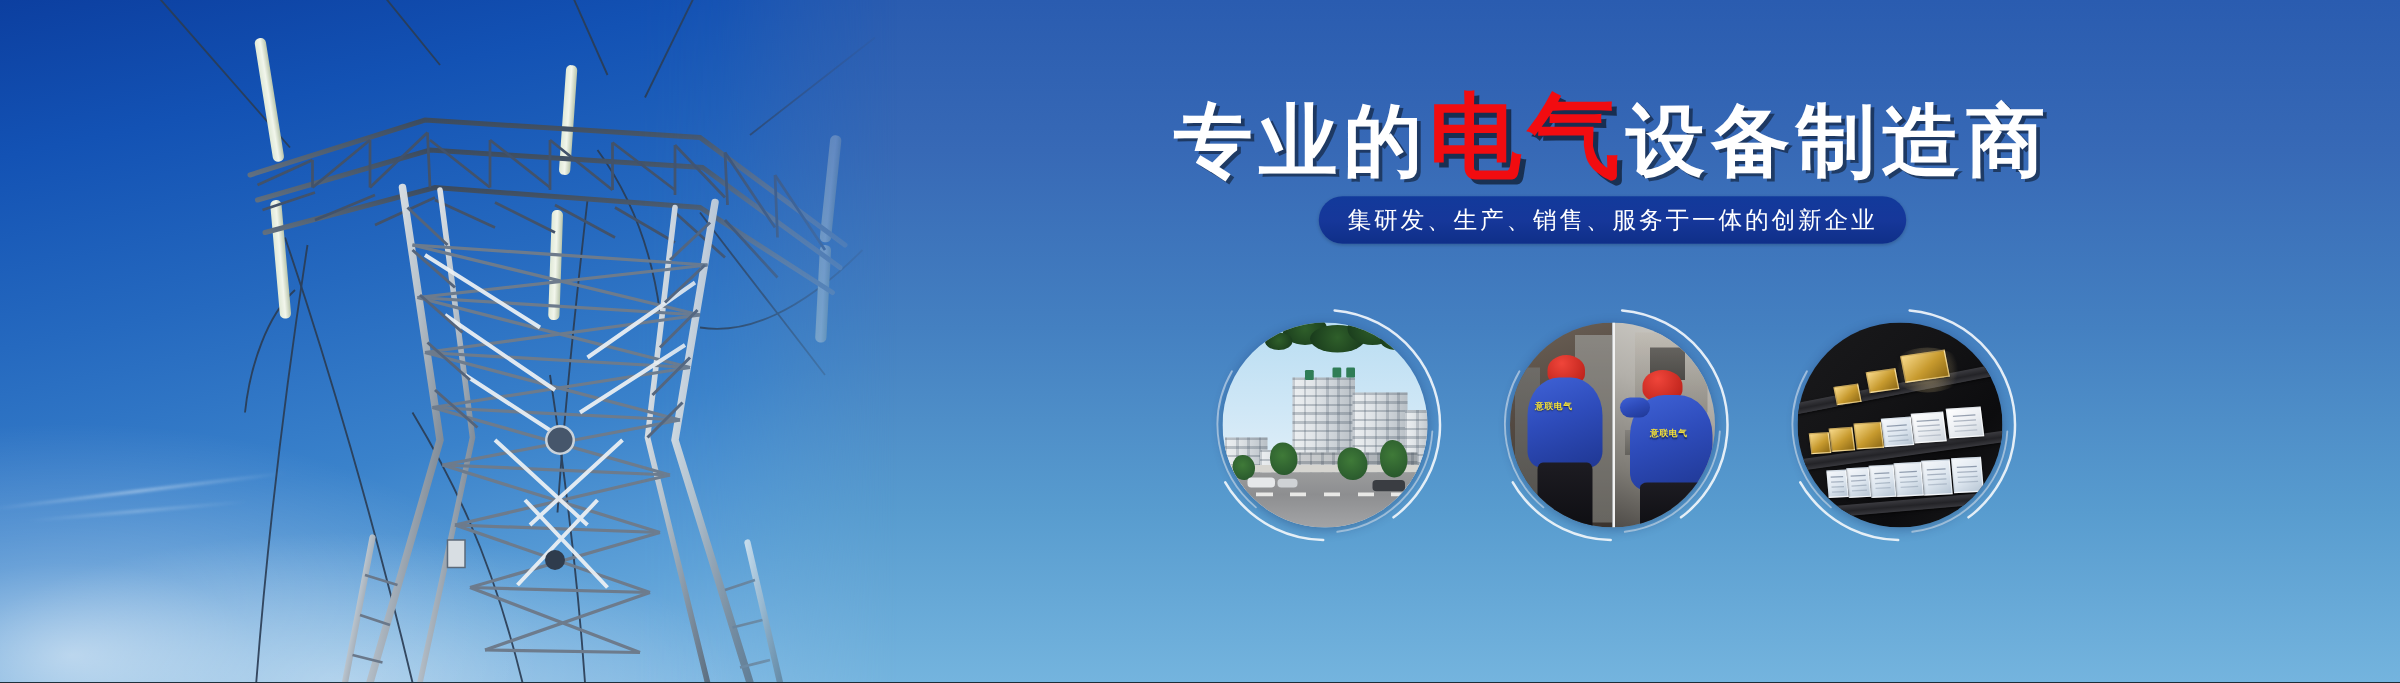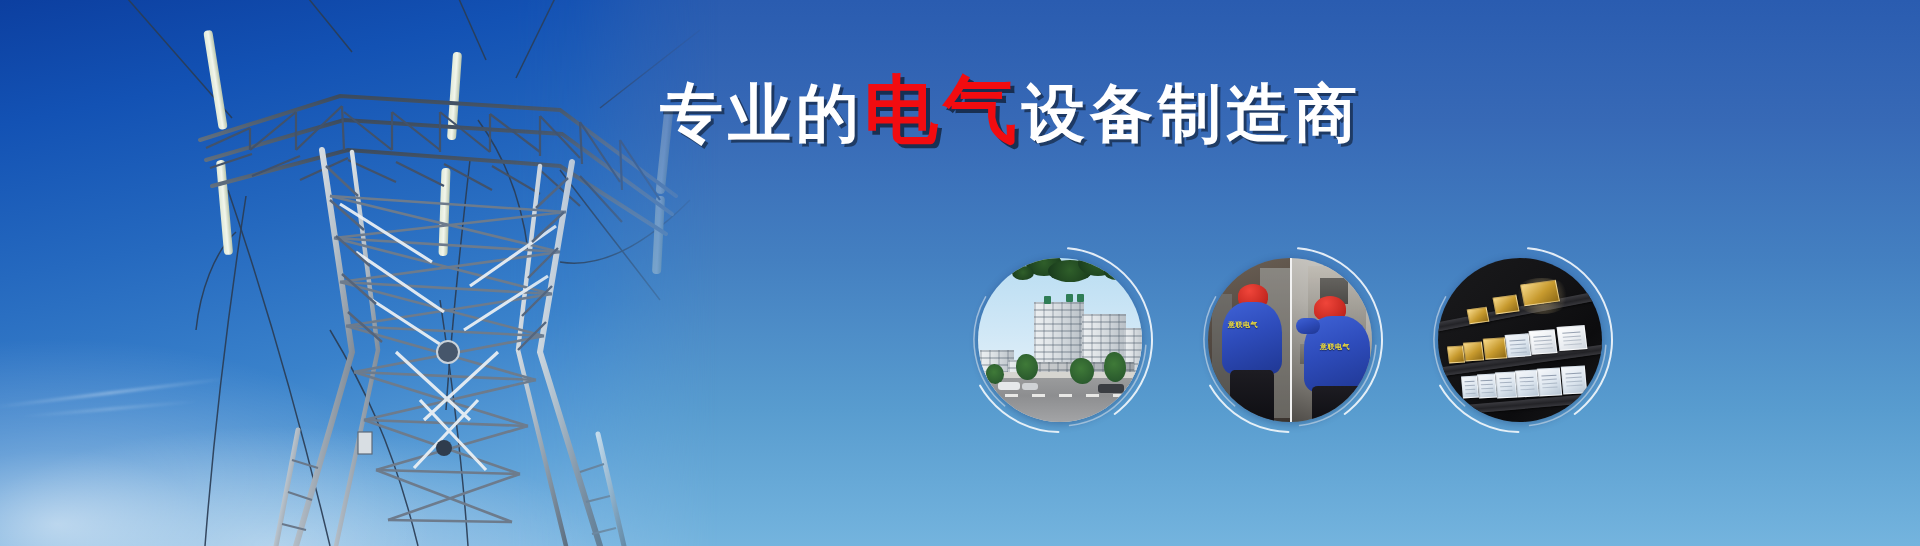--- a/index.html
+++ b/index.html
@@ -33,20 +33,21 @@
   #tower{position:absolute;inset:0;}
   #tower svg{position:absolute;left:0;top:0;}
 
   
   #content{
     position:absolute;left:660px;top:0;width:1260px;height:546px;
   }
 
   #headline{
     position:absolute;left:0;top:72px;width:1260px;
+    text-align:center;
     font-size:63px;line-height:1;
     font-weight:bold;
     letter-spacing:5px;
     white-space:nowrap;
     font-family:"DejaVu Sans","Liberation Sans",sans-serif;
   }
   #headline .w{color:#ffffff;text-shadow:3px 3px 0 rgba(0,0,0,.45);}
   #headline .r{color:#f20c10;text-shadow:4px 4px 0 rgba(0,0,0,.55);font-size:74px;}
 
   #pill{
@@ -245,20 +246,23 @@
       </svg>
     </div>
   </div>
 
   <div id="content">
 
     <div id="headline">
       <span class="w">专业的</span><span class="r">电气</span><span class="w">设备制造商</span>
     </div>
 
+    <div id="pill">
+      <span>集研发、生产、销售、服务于一体的创新企业</span>
+    </div>
 
 
     <div id="circles">
 
       <div class="cwrap">
         <div class="ring">
           <svg viewBox="0 0 192 192">
             <circle cx="96" cy="96" r="92" fill="none" stroke="rgba(255,255,255,.85)" stroke-width="2" stroke-dasharray="150 60 95 200" stroke-linecap="round" transform="rotate(-40 96 96)"></circle>
             <circle cx="96" cy="96" r="86" fill="none" stroke="rgba(255,255,255,.5)" stroke-width="1.5" stroke-dasharray="120 230" stroke-linecap="round" transform="rotate(130 96 96)"></circle>
           </svg>

